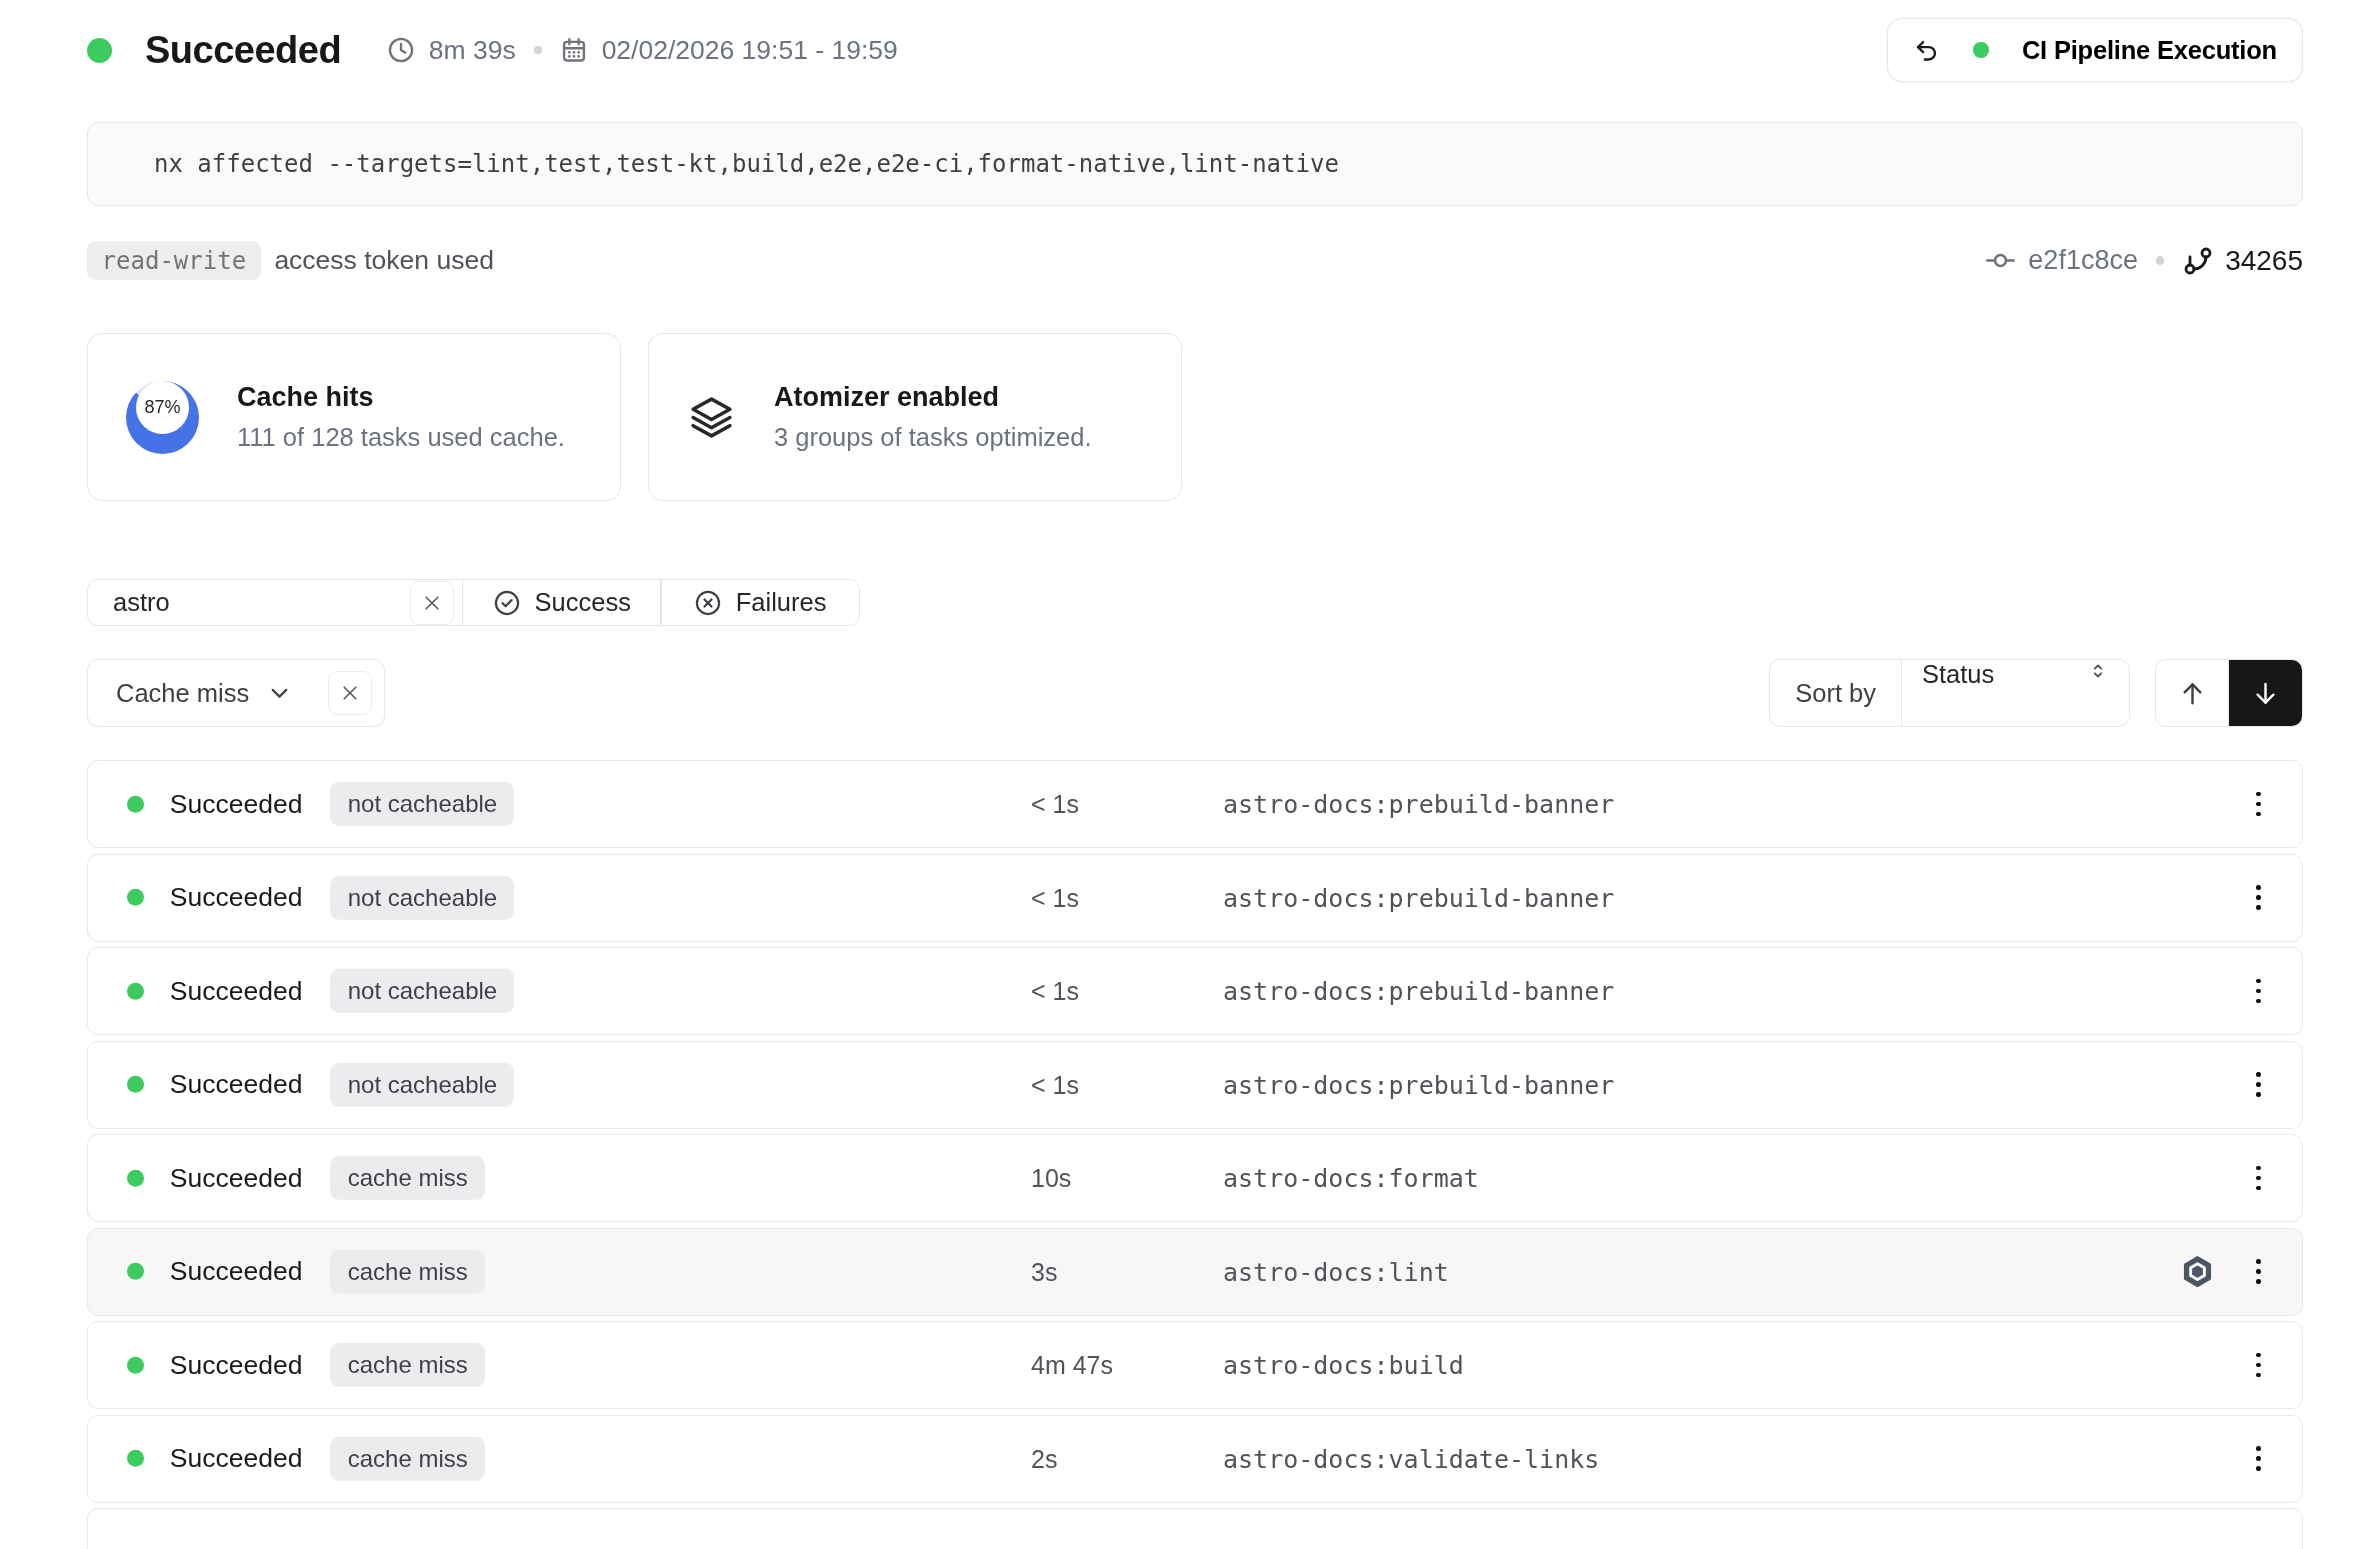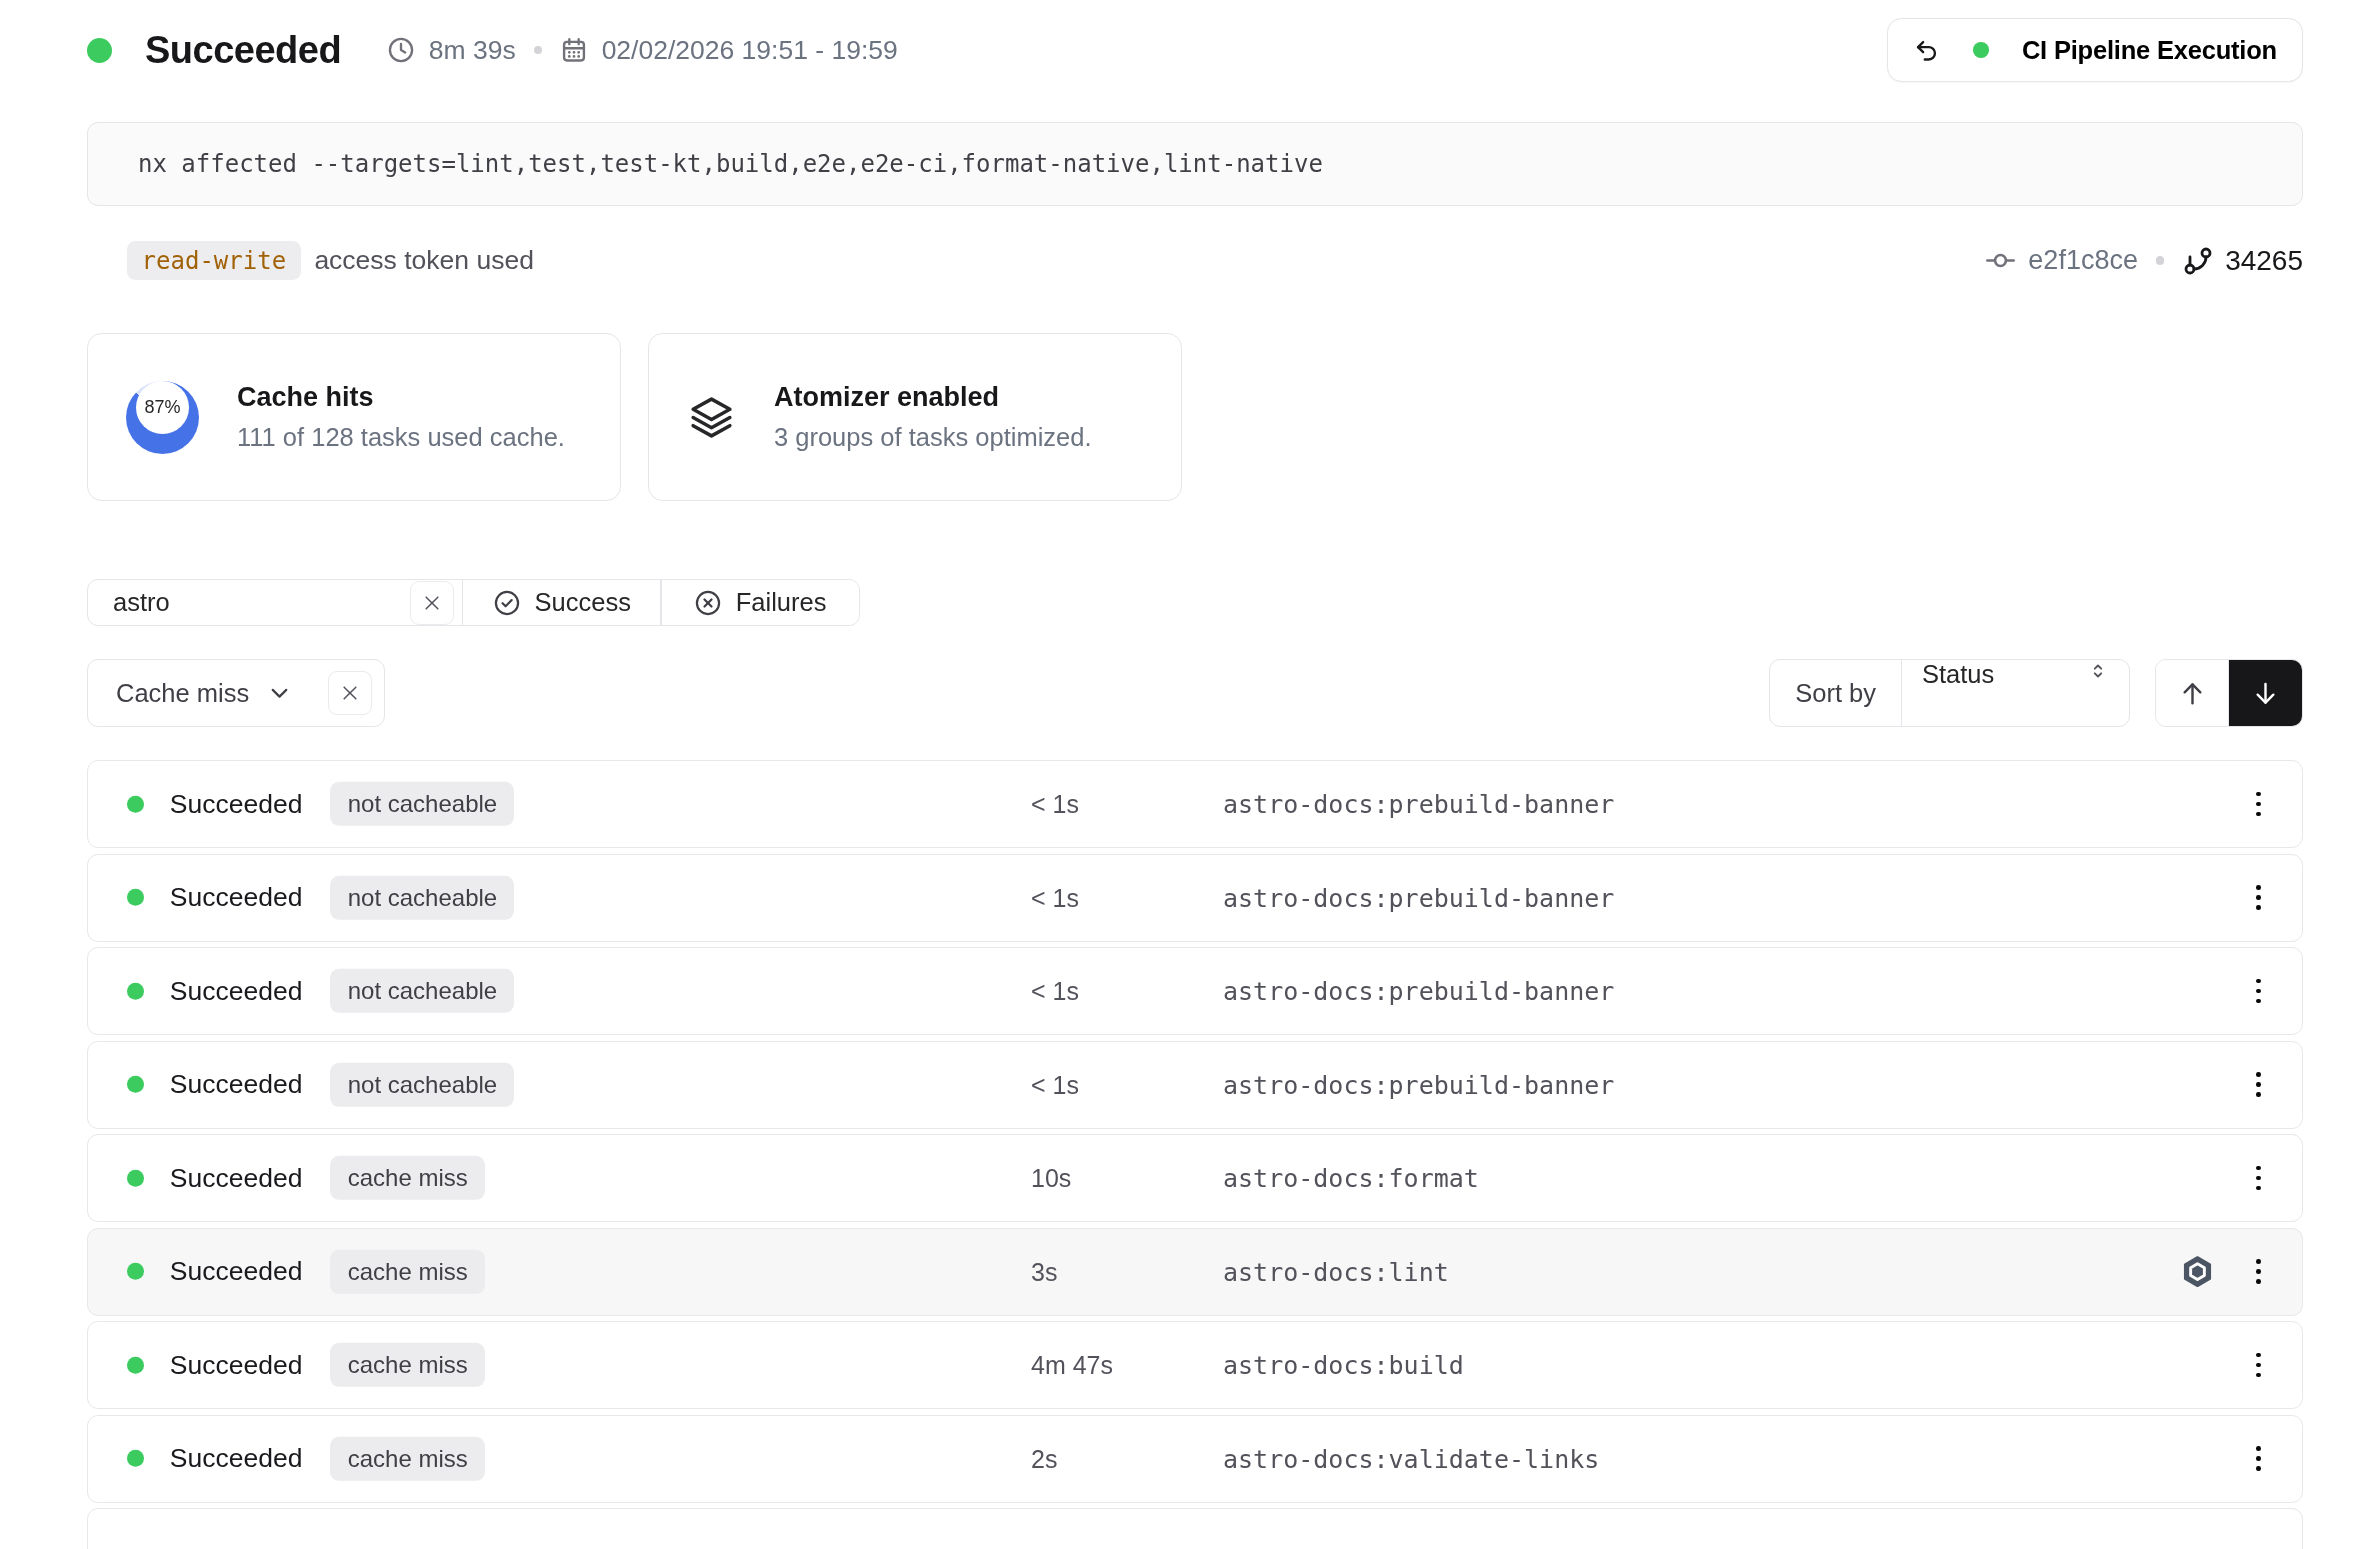--- a/index.html
+++ b/index.html
@@ -22,26 +22,26 @@
   .meta-item{display:flex;align-items:center;gap:13.7px;}
   .sep-dot{width:8.2px;height:8.2px;border-radius:50%;background:#d4d4d8;margin:0 18px;}
   .pipeline-btn{height:64px;display:flex;align-items:center;gap:33px;padding:0 25px;
     border:1.4px solid var(--border);border-radius:14.6px;background:#fff;cursor:pointer;
     box-shadow:0 0.9px 1.8px rgba(0,0,0,.04);}
   .pipeline-btn .small-dot{width:15.5px;height:15.5px;border-radius:50%;background:var(--accent_green);}
   .pipeline-btn .lbl{font-size:25.5px;font-weight:bold;letter-spacing:-0.2px;}
 
   
   .command-box{margin-top:40px;height:84px;border:1.4px solid var(--border);border-radius:11px;
-    background:#fafafa;display:flex;align-items:center;padding:0 50px;font-size:24px;color:#3f3f46;}
+    background:#fafafa;display:flex;align-items:center;padding:0 66px;font-size:24px;color:#3f3f46;}
 
   
   .token-row{margin-top:35px;display:flex;align-items:center;justify-content:space-between;}
   .token-left{display:flex;align-items:center;gap:13.7px;font-size:26.5px;color:#52525b;}
-  .token-badge{background:#ededef;border-radius:8.2px;padding:5.5px 14.6px;font-size:24px;color:#a16207;margin-left:40px;}
+  .token-badge{background:#ededef;border-radius:8.2px;padding:5.5px 14.6px;font-size:24px;color:#737373;}
   .vcs{display:flex;align-items:center;}
   .vcs .commit{display:flex;align-items:center;gap:12px;color:var(--text_secondary);font-size:27px;}
   .vcs .branch{display:flex;align-items:center;gap:11px;color:var(--text_primary);font-size:28px;font-weight:400;}
 
   
   .cards{margin-top:53px;display:flex;gap:27px;}
   .card{width:534px;height:168px;border:1.4px solid var(--border);border-radius:14.6px;
     display:flex;align-items:center;padding:0 38px;gap:38px;background:#fff;}
   .donut{width:73px;height:73px;border-radius:50%;background:conic-gradient(var(--donut_blue) 87%,#dbe4fb 0);
     display:flex;justify-content:center;flex:none;}

